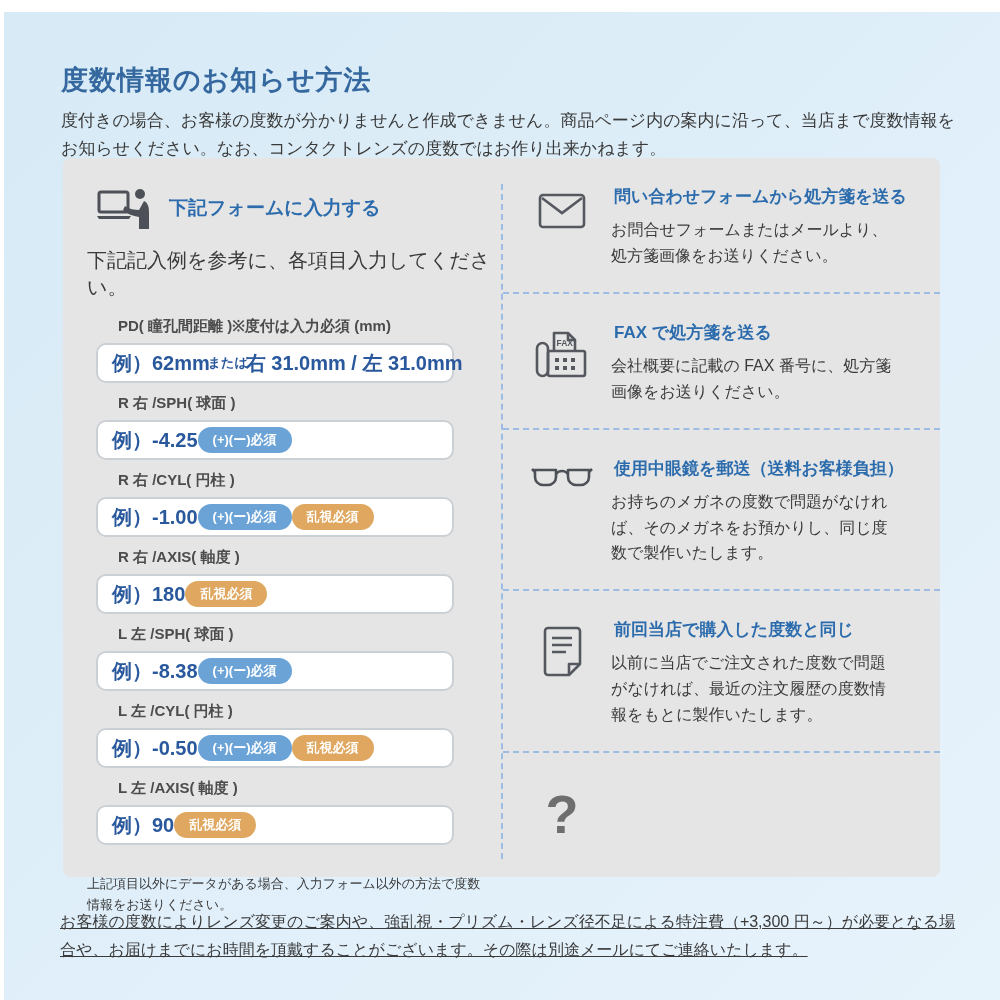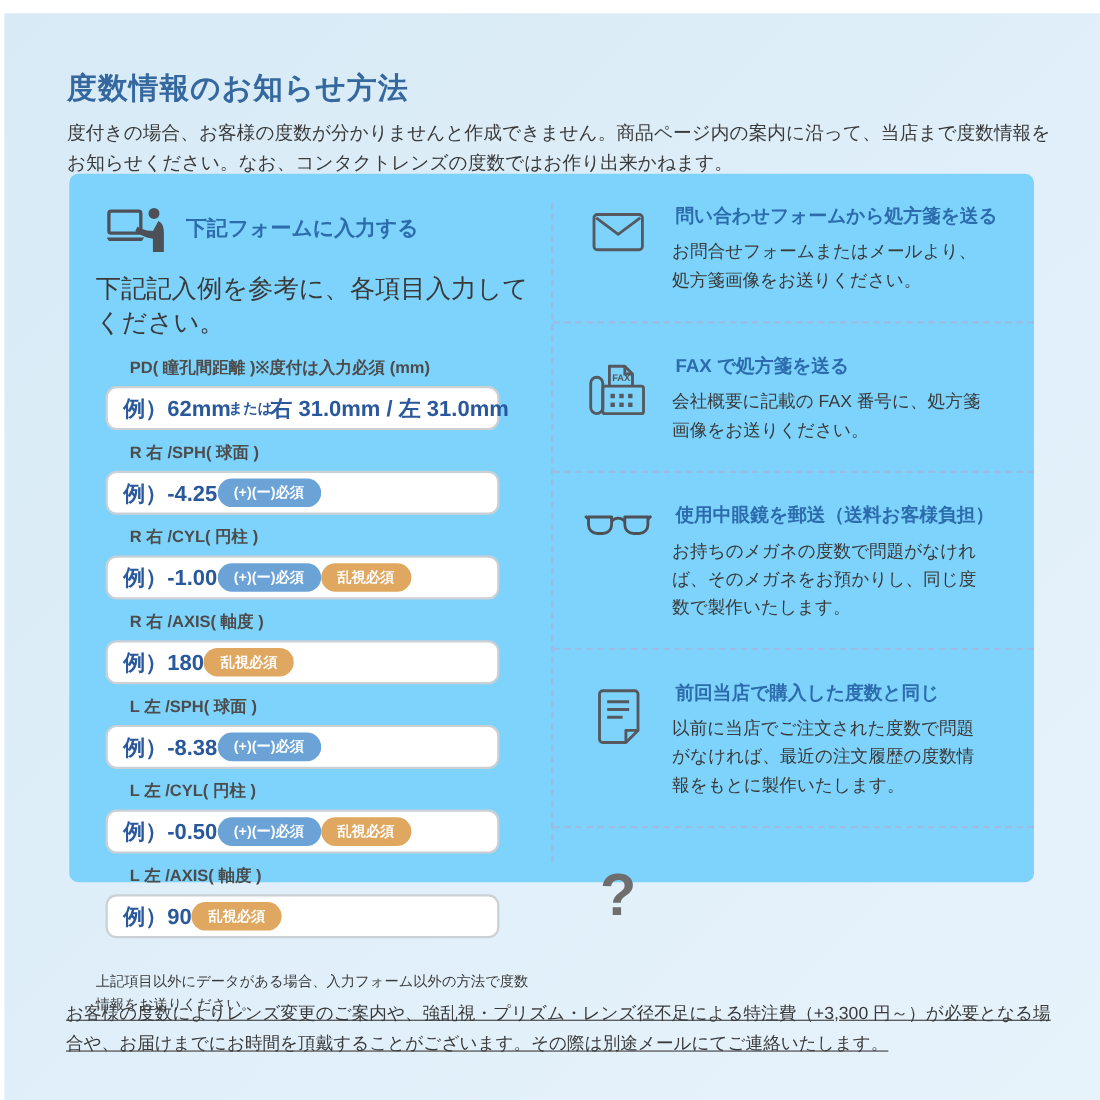--- a/index.html
+++ b/index.html
@@ -16,32 +16,32 @@
   }
   .page-title{
     position:absolute;left:61px;top:44px;
     font-size:27px;font-weight:bold;color:#35689f;letter-spacing:1px;
   }
   .intro{
     position:absolute;left:61px;top:90px;width:898px;
     font-size:17px;line-height:1.62;color:#3a3a3a;
   }
   .card{
-    position:absolute;left:63px;top:158px;width:877px;height:644px;
-    background:#7dd3fc;border-radius:8px;
+    position:absolute;left:63px;top:158px;width:877px;height:719px;
+    background:#e5e5e5;border-radius:8px;
   }
   .vdivider{
     position:absolute;left:438px;top:26px;bottom:18px;width:0;
     border-left:2px dashed #9cbce4;
   }
   
   .form-col{position:absolute;left:0;top:0;width:438px;}
   .form-header{display:flex;align-items:center;margin:28px 0 0 34px;gap:18px;}
   .form-heading{font-size:19px;font-weight:bold;color:#2c6cad;}
-  .form-instruction{margin:17px 0 0 24px;font-size:23px;color:#3a3a3a;}
+  .form-instruction{margin:17px 0 0 24px;font-size:20px;color:#3a3a3a;}
   .form-rows{margin:14px 0 0 33px;width:358px;}
   .field-label{display:block;margin:11px 0 7px 22px;font-size:15px;font-weight:bold;color:#4c4c4c;}
   .example-box{
     height:40px;border:2px solid #cbd0d5;border-radius:10px;background:#fff;
     display:flex;align-items:center;padding:0 8px 0 14px;gap:0;box-sizing:border-box;
   }
   .example-text{font-size:20px;font-weight:bold;color:#29589c;white-space:nowrap;}
   .joiner{font-size:13px;font-weight:bold;color:#29589c;margin:0 -2px;white-space:nowrap;}
   .pill{
     height:26px;border-radius:13px;color:#ffffff;font-size:13px;font-weight:bold;

